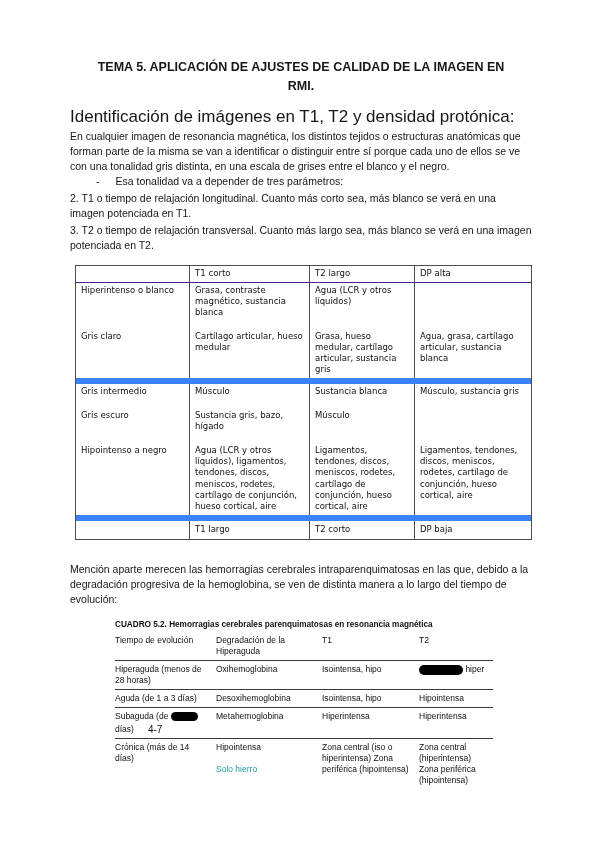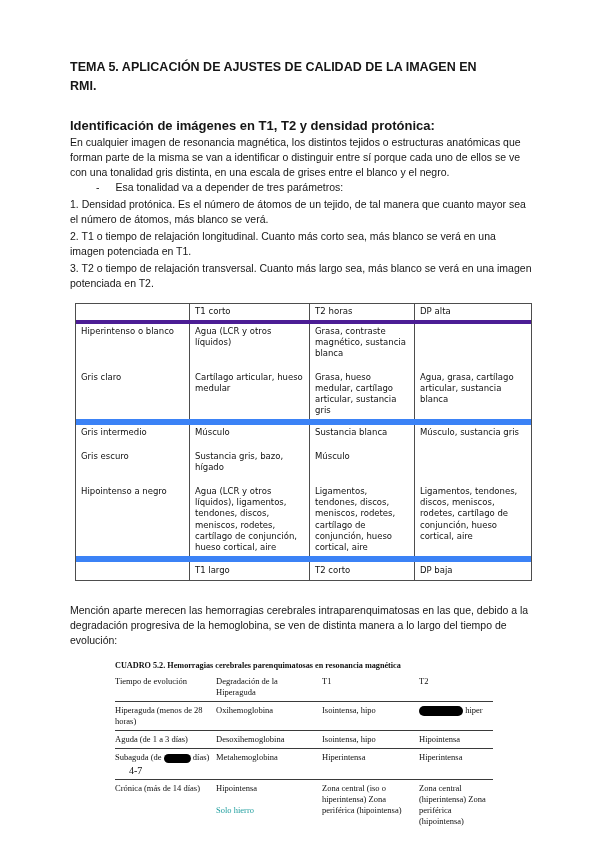--- a/index.html
+++ b/index.html
@@ -4,41 +4,41 @@
 <style>
   * { margin:0; padding:0; box-sizing:border-box; }
   html,body { background:#ffffff; }
   .page {
     width:600px; height:848px; background:#ffffff; position:relative;
     overflow:hidden; color:#161616;
     font-family:"Liberation Sans","DejaVu Sans",sans-serif;
   }
   .content { padding:58px 68px 0 70px; }
 
-  .title { text-align:left; font-weight:bold; font-size:12.5px; line-height:1.55; }
-  .heading { font-weight:bold; font-size:13px; margin-top:21px; }
+  .title { text-align:center; font-weight:bold; font-size:12.5px; line-height:1.55; }
+  .heading { font-weight:normal; font-size:17px; margin-top:10px; }
   .para { font-size:10.5px; line-height:1.43; margin-top:2px; }
   .bullet { display:flex; gap:16px; font-size:10.5px; line-height:1.43; margin-left:26px; }
 
   
   .t1 {
     margin:12px 0 0 5px; width:457px; border:1px solid #4d4d4d;
     font-family:"DejaVu Sans",sans-serif; font-size:8.5px; line-height:1.3; color:#101010;
   }
   .t1row { display:grid; grid-template-columns:114px 120px 105px 116px; }
   .t1 .c { padding:2px 5px 3px 5px; border-right:1px solid #4d4d4d; }
   .t1 .c:last-child { border-right:none; }
-  .t1head { border-bottom:4px solid #4c1d95; }
+  .t1head { border-bottom:1px solid #4c1d95; }
   .t1head .c { font-size:8.6px; }
   .t1group { border-bottom:6px solid #3b82f6; }
   .t1row.spacer .c { padding-bottom:11px; }
   .t1foot .c { padding:3px 5px 4px 5px; }
 
   
-  .t2wrap { margin:13px 2px 0 45px; width:378px; font-family:Liberation Serif, serif; color:#101010; }
+  .t2wrap { margin:13px 2px 0 45px; width:378px; font-family:Liberation Sans, sans-serif; color:#101010; }
   .t2caption { font-size:8.2px; font-weight:bold; margin-bottom:3px; }
   .t2row { display:grid; grid-template-columns:101px 106px 97px 74px; border-bottom:1px solid #3a3a3a; }
   .t2row:last-child { border-bottom:none; }
   .t2row .c { font-size:8.5px; line-height:1.3; padding:3px 6px 3px 0; }
 
   .redact { display:inline-block; background:#000000; border-radius:5px; vertical-align:middle; }
   .r-big { width:44px; height:10px; }
   .r-small { width:27px; height:9px; }
   .teal-note { color:#1f9e9e; margin-top:11px; }
   .annotation { display:inline-block; font-size:10px; margin-left:14px; transform:translateY(1px); }
@@ -56,37 +56,36 @@
 
     <div class="heading">Identificación de imágenes en T1, T2 y densidad protónica:</div>
 
     <p class="para">En cualquier imagen de resonancia magnética, los distintos tejidos o estructuras anatómicas que forman parte de la misma se van a identificar o distinguir entre sí porque cada uno de ellos se ve con una tonalidad gris distinta, en una escala de grises entre el blanco y el negro.</p>
 
     <div class="bullet">
       <span>-</span>
       <span>Esa tonalidad va a depender de tres parámetros:</span>
     </div>
 
-    <p class="para">1. Densidad protónica. Es el número de átomos de un tejido, de tal manera que cuanto mayor sea el número de átomos, más blanco se verá.</p>
     <p class="para">2. T1 o tiempo de relajación longitudinal. Cuanto más corto sea, más blanco se verá en una imagen potenciada en T1.</p>
     <p class="para">3. T2 o tiempo de relajación transversal. Cuanto más largo sea, más blanco se verá en una imagen potenciada en T2.</p>
 
     <div class="t1">
       <div class="t1row t1head">
         <div class="c"></div>
         <div class="c">T1 corto</div>
-        <div class="c">T2 horas</div>
+        <div class="c">T2 largo</div>
         <div class="c">DP alta</div>
       </div>
 
       <div class="t1group">
         <div class="t1row spacer">
           <div class="c">Hiperintenso o blanco</div>
+          <div class="c">Grasa, contraste magnético, sustancia blanca</div>
           <div class="c">Agua (LCR y otros líquidos)</div>
-          <div class="c">Grasa, contraste magnético, sustancia blanca</div>
           <div class="c"></div>
         </div>
         <div class="t1row">
           <div class="c">Gris claro</div>
           <div class="c">Cartílago articular, hueso medular</div>
           <div class="c">Grasa, hueso medular, cartílago articular, sustancia gris</div>
           <div class="c">Agua, grasa, cartílago articular, sustancia blanca</div>
         </div>
       </div>
 

